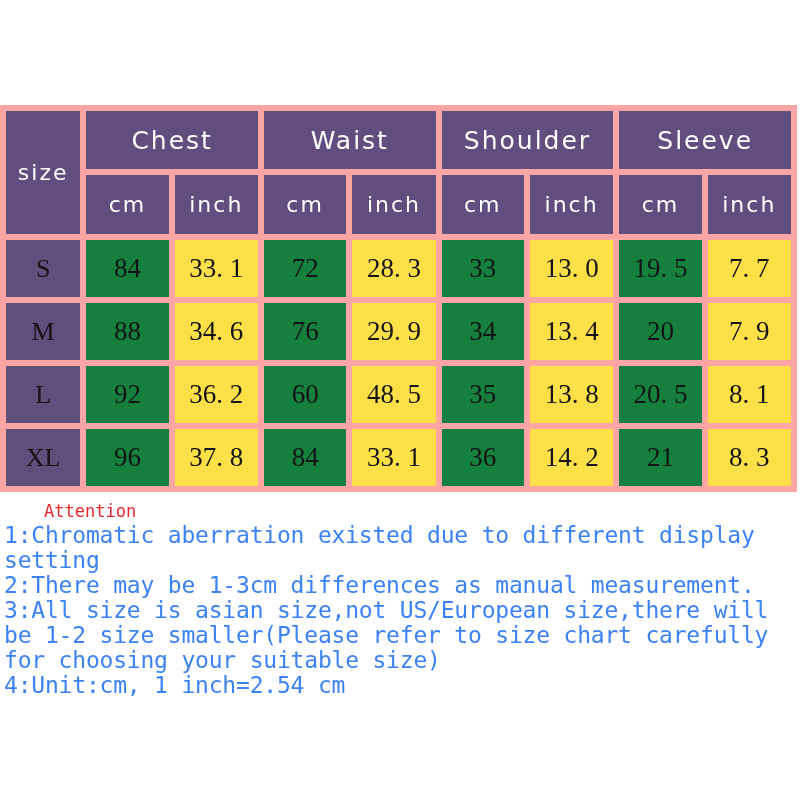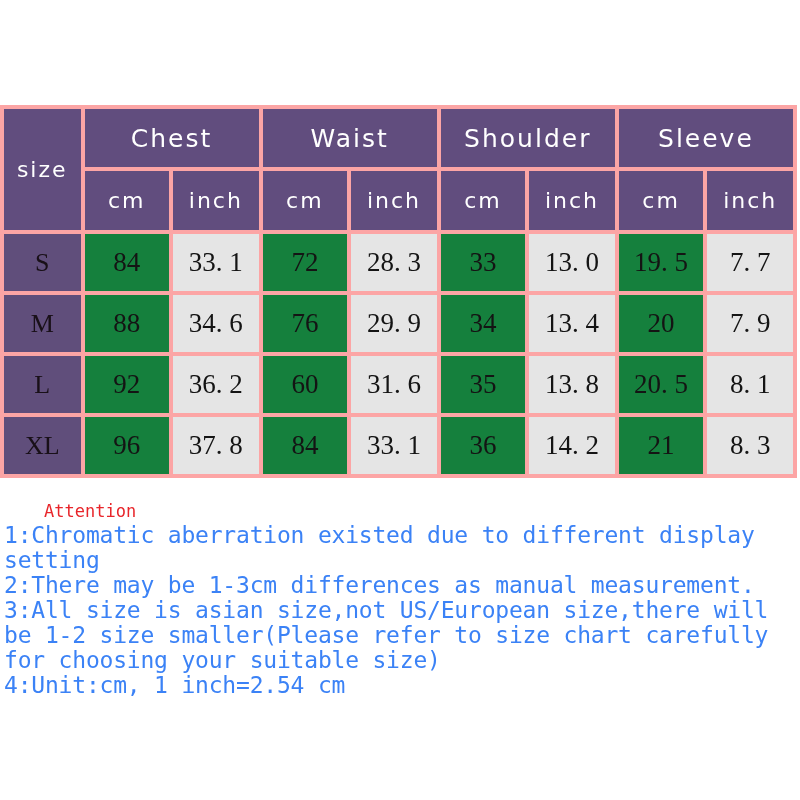--- a/index.html
+++ b/index.html
@@ -40,21 +40,21 @@
     left: 0px;
     width: 797px;
   }
   table.size-table {
     border-collapse: collapse;
     width: 797px;
     table-layout: fixed;
   }
   table.size-table td,
   table.size-table th {
-    border: 4px solid #fca5a5;
+    border: 6px solid #fca5a5;
     padding: 0;
     text-align: center;
     vertical-align: middle;
   }
 
   
   .hdr {
     background: #614d7e;
     color: #ffffff;
     font-family: "DejaVu Sans", "Liberation Sans", sans-serif;
@@ -86,21 +86,21 @@
     font-size: 26px;
     height: 57px;
   }
   .cell-cm {
     background: #15803d;
     color: #141414;
     font-family: "Liberation Serif", "DejaVu Serif", serif;
     font-size: 27px;
   }
   .cell-inch {
-    background: #e5e5e5;
+    background: #fde047;
     color: #141414;
     font-family: "Liberation Serif", "DejaVu Serif", serif;
     font-size: 27px;
   }
 
   
   col.c-size  { width: 80px; }
   col.c-cm    { width: 88px; }
   col.c-inch  { width: 89px; }
 
@@ -186,21 +186,21 @@
           <td class="cell-cm">34</td>
           <td class="cell-inch">13. 4</td>
           <td class="cell-cm">20</td>
           <td class="cell-inch">7. 9</td>
         </tr>
         <tr>
           <td class="row-size">L</td>
           <td class="cell-cm">92</td>
           <td class="cell-inch">36. 2</td>
           <td class="cell-cm">60</td>
-          <td class="cell-inch">31. 6</td>
+          <td class="cell-inch">48. 5</td>
           <td class="cell-cm">35</td>
           <td class="cell-inch">13. 8</td>
           <td class="cell-cm">20. 5</td>
           <td class="cell-inch">8. 1</td>
         </tr>
         <tr>
           <td class="row-size">XL</td>
           <td class="cell-cm">96</td>
           <td class="cell-inch">37. 8</td>
           <td class="cell-cm">84</td>

